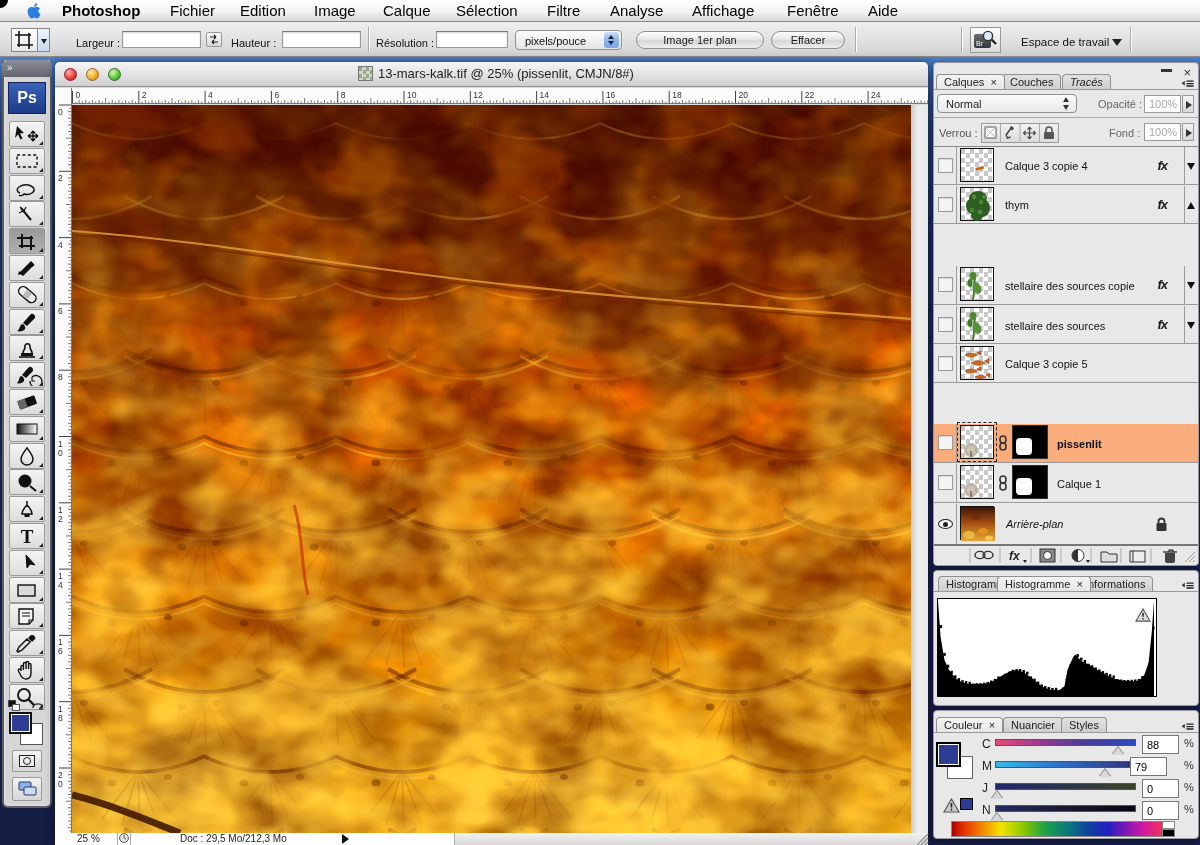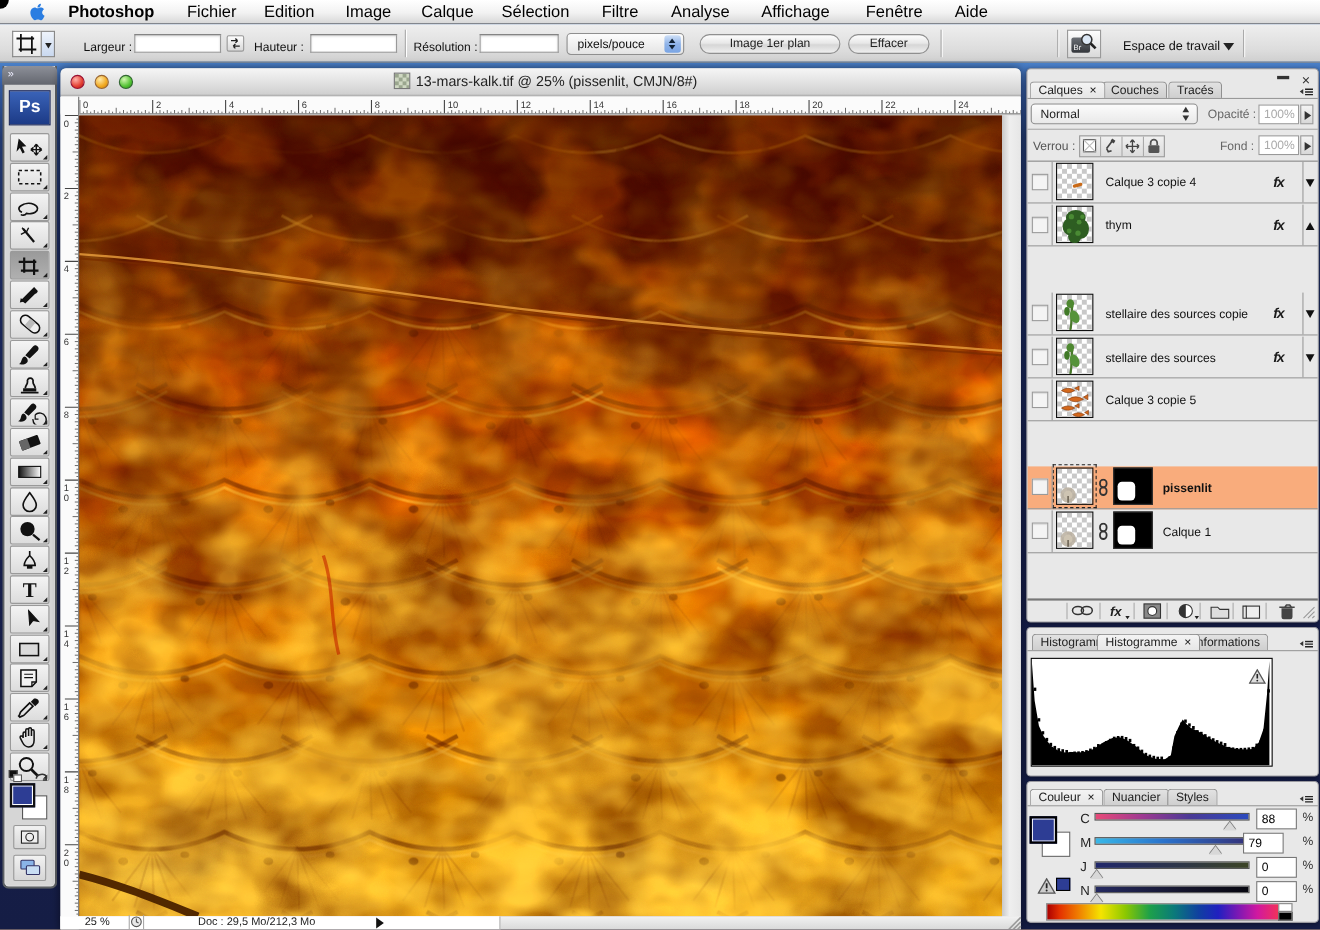--- a/index.html
+++ b/index.html
@@ -966,28 +966,28 @@
       </svg>
  </div>
 </div>
 <div id="panels">
     <div class="panel" style="top:62px;height:504px">
   <div style="position:absolute;right:26px;top:6px;width:11px;height:2.5px;background:#333"></div>
   <div style="position:absolute;right:7px;top:2px;font-size:13px;color:#333">×</div>
   <div class="tabrow" style="top:11px;height:15px">
         <div class="tab act" style="left:2px;">Calques &nbsp;×</div>
         <div class="tab " style="left:68px;">Couches</div>
-        <div class="tab " style="left:128px;">Tracés</div>
+        <div class="tab " style="left:128px;font-style:italic;">Tracés</div>
         <svg class="pmenu" width="16" height="10" viewBox="0 0 16 10">
           <path d="M0 4l4-3v6z" fill="#333"></path>
           <path d="M6 1.5h9M6 4.5h9M6 7.5h9" stroke="#222" stroke-width="1.6"></path>
         </svg>
       </div>
   <div style="position:absolute;left:0;top:26px;width:100%;height:1px;background:#999"></div>
-  <div style="position:absolute;left:3px;top:31px;width:152px;height:19px;background:linear-gradient(#fcfcfc,#e9e9e9);border:1px solid #8f8f8f;border-radius:4px;font-size:11px;color:#222;padding:3px 0 0 8px">Normal
+  <div style="position:absolute;left:3px;top:31px;width:140px;height:19px;background:linear-gradient(#fcfcfc,#e9e9e9);border:1px solid #8f8f8f;border-radius:4px;font-size:11px;color:#222;padding:3px 0 0 8px">Normal
     <div style="position:absolute;right:3px;top:2px;width:13px;height:14px">
           <div class="tri" style="left:3px;top:0;border-left:3.5px solid transparent;border-right:3.5px solid transparent;border-bottom:5px solid #333"></div>
           <div class="tri" style="left:3px;top:8px;border-left:3.5px solid transparent;border-right:3.5px solid transparent;border-top:5px solid #333"></div>
         </div>
   </div>
   <div style="position:absolute;left:164px;top:35px;font-size:11px;color:#666">Opacité :</div>
   <div style="position:absolute;left:210px;top:32px;width:37px;height:18px;background:#fff;border:1px solid #999;font-size:11px;color:#aaa;padding:2px 0 0 4px">100%</div>
   <div style="position:absolute;left:248px;top:32px;width:12px;height:18px;background:linear-gradient(#f4f4f4,#d8d8d8);border:1px solid #999">
         <div class="tri" style="left:3px;top:5px;border-top:4px solid transparent;border-bottom:4px solid transparent;border-left:6px solid #333"></div>
       </div>
@@ -1118,20 +1118,36 @@
           <svg style="position:absolute;left:64px;top:50%;margin-top:-8px" width="10" height="16" viewBox="0 0 10 16">
             <rect x="2" y="1" width="6" height="7" rx="3" fill="none" stroke="#333" stroke-width="1.6"></rect>
             <rect x="2" y="8" width="6" height="7" rx="3" fill="none" stroke="#333" stroke-width="1.6"></rect>
           </svg>
           <div style="position:absolute;left:78px;top:50%;margin-top:-18px;width:36px;height:34px;background:#000;border:1px solid #333">
             <div style="position:absolute;left:3px;bottom:3px;width:16px;height:17px;background:#fff;border-radius:4px"></div>
           </div>
           <div class="lname" style="left:123px;top:14px">Calque 1</div>
           <div style="position:absolute;left:22px;top:0;bottom:0;width:1px;background:#9a9a9a"></div>
         </div>
+        <div class="layrow" style="top:357px;height:41px;">
+          <div class="eye" style="left:4px;top:15px"></div>
+          <div class="thumb" style="left:26px;top:50%;margin-top:-18px"><svg width="34" height="34" viewBox="0 0 34 34">
+              <rect width="34" height="34" fill="url(#agrad)"></rect>
+              <ellipse cx="8" cy="28" rx="6" ry="4" fill="#f2c24e" opacity="0.8"></ellipse>
+              <ellipse cx="22" cy="24" rx="5" ry="3" fill="#e8a020" opacity="0.7"></ellipse>
+              <ellipse cx="15" cy="10" rx="6" ry="3" fill="#6b2a08" opacity="0.6"></ellipse>
+              <ellipse cx="28" cy="31" rx="4" ry="2.5" fill="#f6d060" opacity="0.8"></ellipse>
+            </svg></div>
+          <div class="lname" style="left:72px;top:14px;font-style:italic">Arrière-plan</div>
+          <svg style="position:absolute;right:30px;top:13px" width="13" height="15" viewBox="0 0 13 15">
+            <rect x="1.5" y="6" width="10" height="8" rx="1" fill="#333"></rect>
+            <path d="M3.5 6V4.5a3 3 0 016 0V6" fill="none" stroke="#333" stroke-width="1.8"></path>
+          </svg>
+          <div style="position:absolute;left:22px;top:0;bottom:0;width:1px;background:#9a9a9a"></div>
+        </div>
       </div>
   <div style="position:absolute;left:0;top:481px;width:100%;height:2px;background:#777"></div>
   <svg style="position:absolute;left:0;top:484px" width="264" height="17" viewBox="0 0 264 17">
     <defs>
           <linearGradient id="agrad" x1="0" y1="0" x2="0" y2="1">
             <stop offset="0" stop-color="#3c1608"></stop>
             <stop offset="0.45" stop-color="#a04c10"></stop>
             <stop offset="1" stop-color="#e8a832"></stop>
           </linearGradient>
         </defs>

